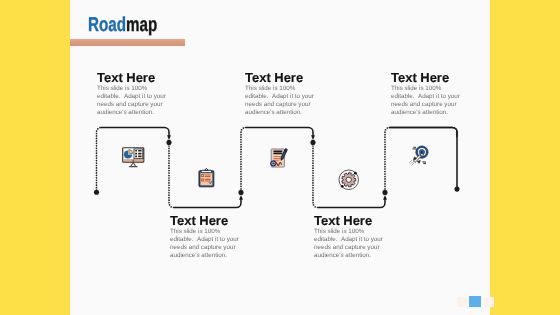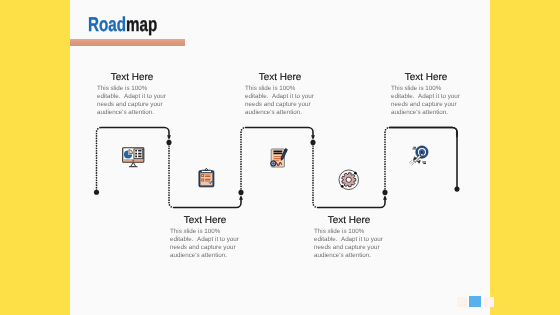--- a/index.html
+++ b/index.html
@@ -7,21 +7,21 @@
        font-family:"Liberation Sans",sans-serif;
        -webkit-font-smoothing:antialiased;text-rendering:geometricPrecision;}
   .slide{position:relative;width:560px;height:315px;background:#fde047;}
   .panel{position:absolute;left:70px;top:0;width:420px;height:315px;background:#fafafa;}
   .title{position:absolute;left:88px;top:15px;font-size:20px;font-weight:bold;
          line-height:20px;-webkit-text-stroke:0.35px currentColor;transform:scaleX(0.76) translateZ(0);transform-origin:left top;white-space:nowrap;}
   .t-blue{color:#1b6cb5;}
   .t-black{color:#17181a;}
   .rule{position:absolute;left:70px;top:39.2px;width:114.5px;height:6.4px;background:linear-gradient(180deg,#e7a88b 0%,#df9b7c 42%,#d79378 100%);}
   .blk{position:absolute;width:70px;transform:translateZ(0);}
-  .blk .h{font-size:10px;font-weight:normal;color:#121314;line-height:8px;letter-spacing:-0.02px;text-align:center;-webkit-text-stroke:0.14px currentColor;}
+  .blk .h{font-size:13px;font-weight:bold;color:#121314;line-height:8px;letter-spacing:-0.02px;-webkit-text-stroke:0.14px currentColor;}
   .blk .p{margin-top:2.5px;white-space:normal;font-size:6.25px;color:#6e7072;line-height:8.05px;letter-spacing:-0.01px;}
   .sq{position:absolute;}
   .icon{position:absolute;}
   svg.path{position:absolute;left:0;top:0;}
 </style>
 </head>
 <body>
 
 <div class="slide">
   <div class="panel" style="background: rgb(250, 250, 250);"></div>

